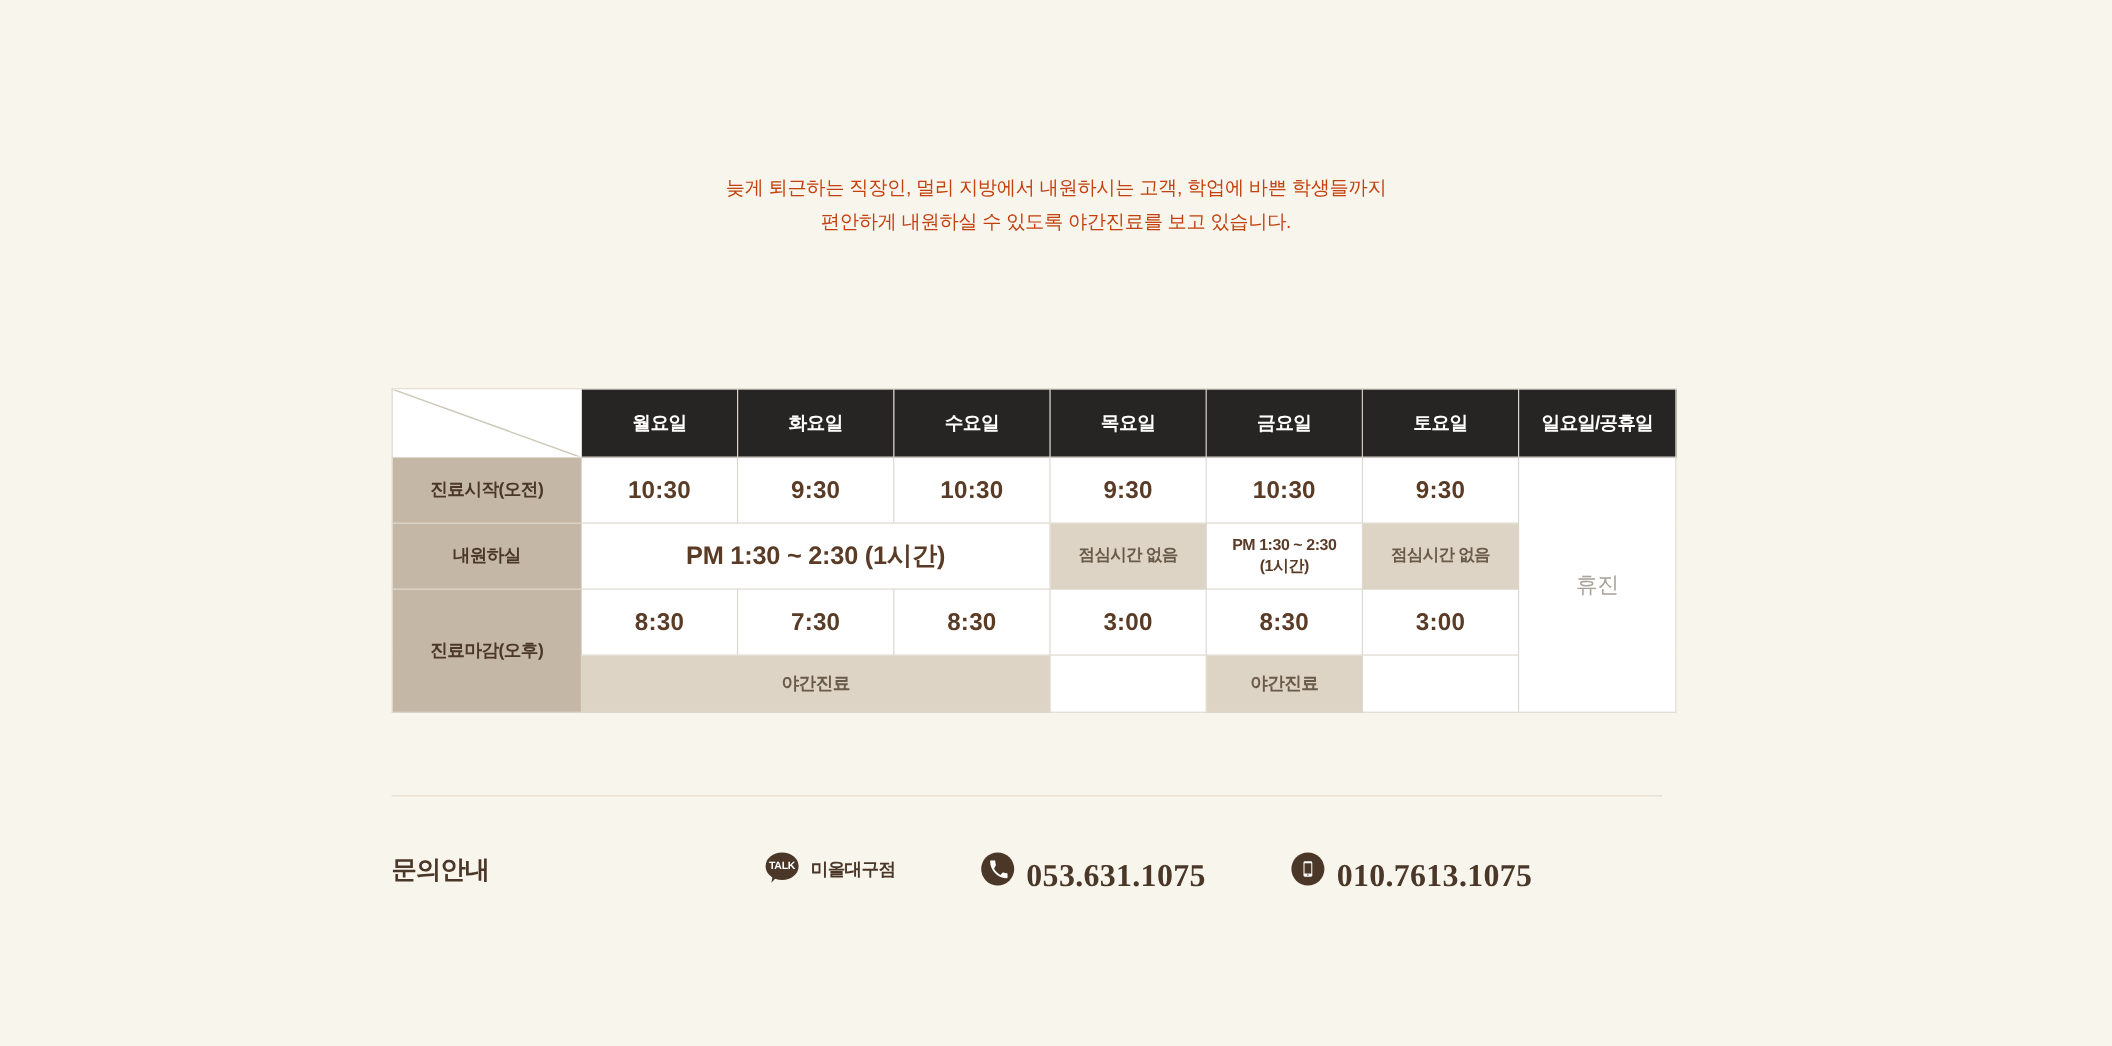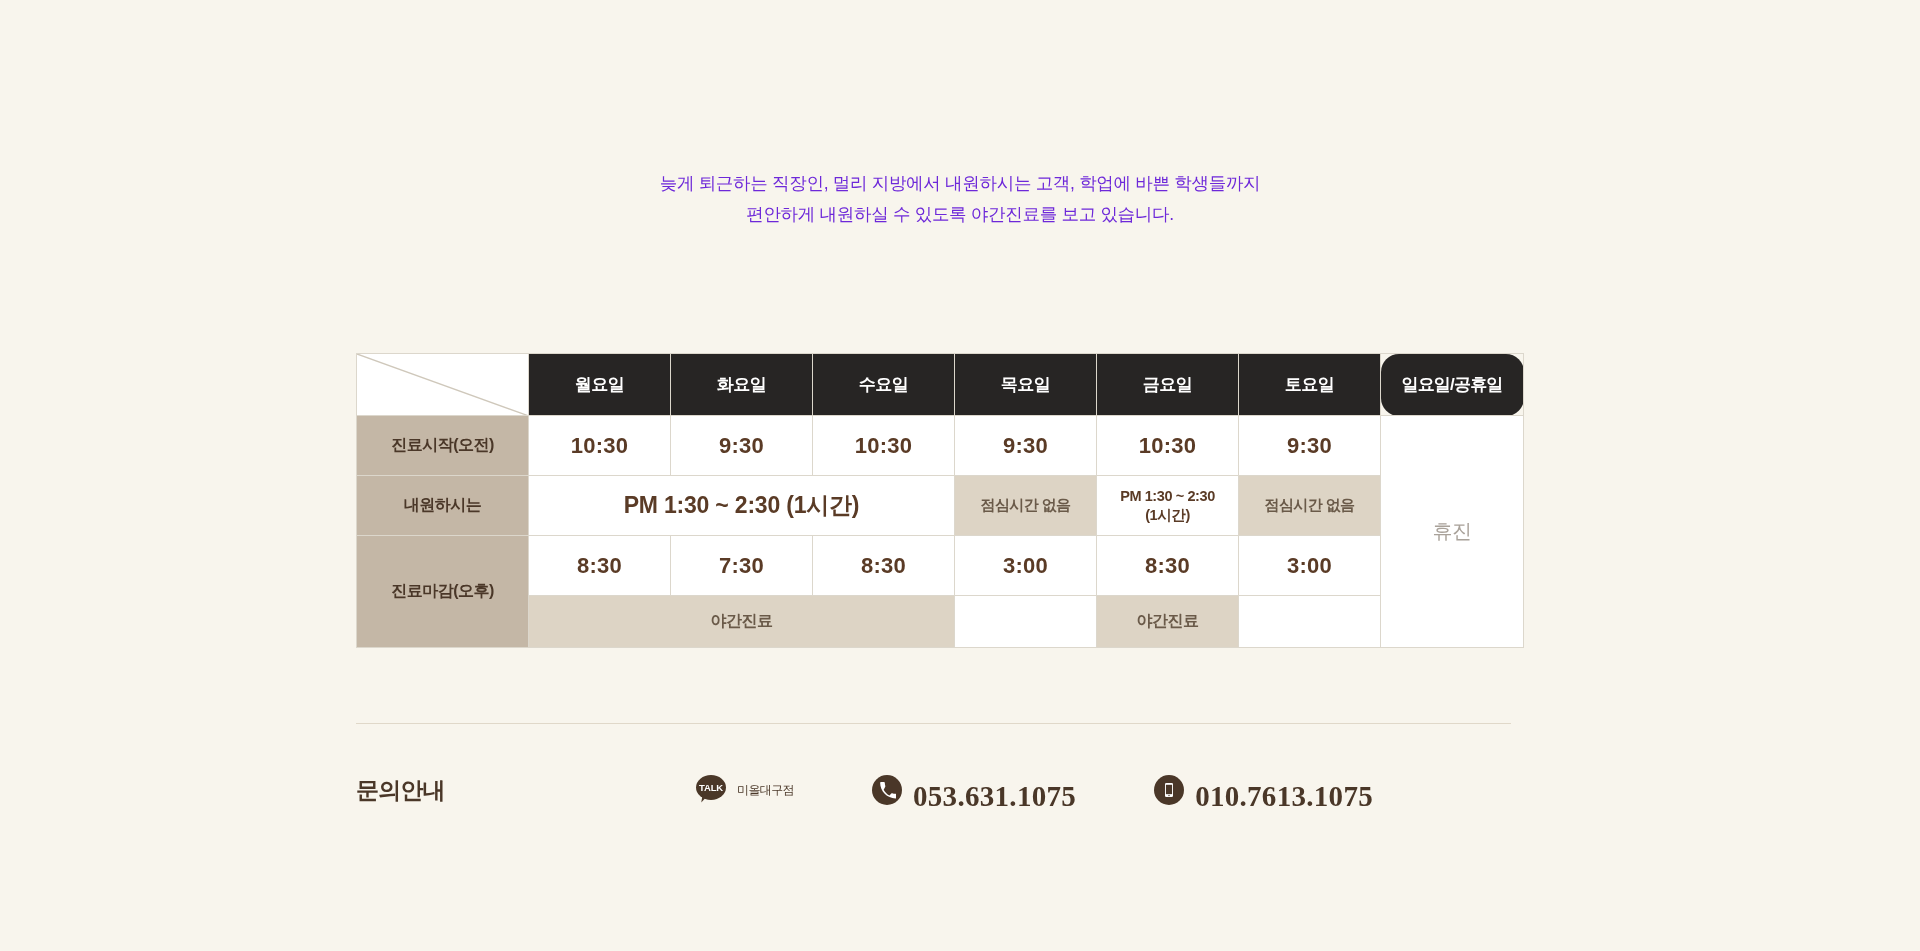--- a/index.html
+++ b/index.html
@@ -32,25 +32,25 @@
 
   .page-title {
     font-size: 47px;
     font-weight: 800;
     letter-spacing: -1px;
     color: #4a3728;
     line-height: 1.15;
   }
 
   .subtitle {
-    margin-top: 28px;
+    margin-top: 15px;
     font-size: 17.5px;
     font-weight: 400;
     line-height: 1.75;
-    color: #6d28d9;
+    color: #c2410c;
     letter-spacing: -0.3px;
   }
   .subtitle .line { display: block; }
 
   
   .table-wrap {
     position: absolute;
     top: 353px;
     left: 356px;
     width: 1155px;
@@ -87,21 +87,21 @@
   
   th.dayhead {
     background: #272524;
     color: #ffffff;
     font-size: 17px;
     font-weight: 700;
     letter-spacing: -0.5px;
     height: 62px;
     border-color: #3c3937;
   }
-  th.dayhead.sunday { letter-spacing: -0.8px; border-radius: 18px; }
+  th.dayhead.sunday { letter-spacing: -0.8px; }
 
   
   td.rowhead {
     background: #c4b7a6;
     color: #4a3728;
     font-size: 16px;
     font-weight: 700;
     letter-spacing: -0.5px;
     height: 60px;
     border-color: #d6cdc0;
@@ -236,22 +236,22 @@
     display: flex;
     align-items: center;
     justify-content: center;
     color: #fff;
     font-size: 9.5px;
     font-weight: 700;
     letter-spacing: -0.2px;
   }
 
   .kakao-label {
-    font-size: 12px;
-    font-weight: 400;
+    font-size: 16px;
+    font-weight: 700;
     color: #4a3728;
     letter-spacing: -0.6px;
   }
 
   .round-icon {
     width: 30px;
     height: 30px;
     border-radius: 50%;
     background: #4a3728;
     display: flex;
@@ -317,21 +317,21 @@
           <td class="val">10:30</td>
           <td class="val">9:30</td>
           <td class="val">10:30</td>
           <td class="val">9:30</td>
           <td class="val">10:30</td>
           <td class="val">9:30</td>
           <td class="closed" rowspan="4">휴진</td>
         </tr>
 
         <tr>
-          <td class="rowhead">내원하시는</td>
+          <td class="rowhead">내원하실</td>
           <td class="val lunch-span" colspan="3">PM 1:30 ~ 2:30 (1시간)</td>
           <td class="note">점심시간 없음</td>
           <td class="note-white">
             <span>PM 1:30 ~ 2:30</span><br>
             <span>(1시간)</span>
           </td>
           <td class="note">점심시간 없음</td>
         </tr>
 
         <tr>

